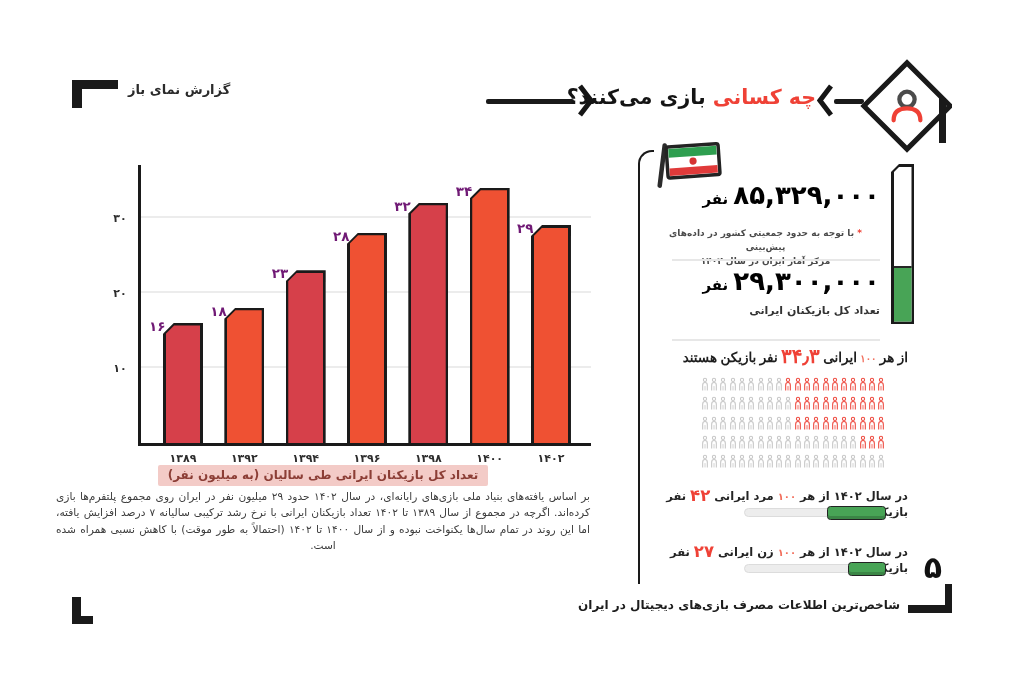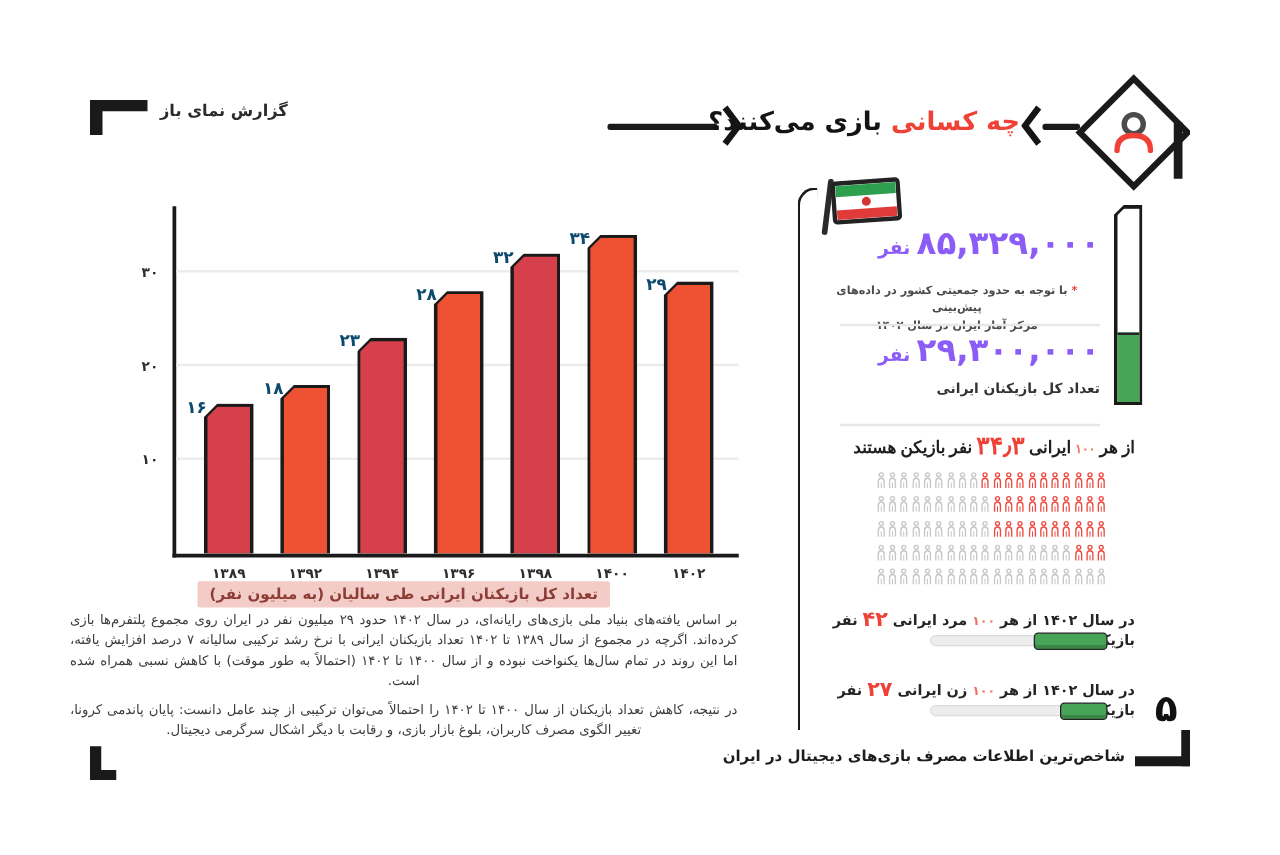--- a/index.html
+++ b/index.html
@@ -25,38 +25,38 @@
   .header-drop{position:absolute;left:939px;top:98px;width:7px;height:45px;background:var(--ink);}
   
   .chart{position:absolute;left:138px;top:165px;width:450px;height:278px;box-sizing:content-box;
          border-left:3px solid var(--ink);border-bottom:3px solid var(--ink);direction:ltr;}
   .gridline{position:absolute;left:0;right:0;height:2px;background:#ececec;z-index:0;}
   .ytick{position:absolute;left:-35px;width:28px;text-align:center;font-size:11px;font-weight:700;
          color:#2d2d2d;transform:translateY(50%);}
   .bars{position:absolute;left:0;right:0;top:0;bottom:0;display:flex;align-items:flex-end;
         justify-content:space-between;padding:0 20px 0 22px;z-index:1;}
   .bar-col{position:relative;width:40px;display:flex;flex-direction:column;align-items:flex-start;}
-  .bar-val{font-size:13.5px;font-weight:800;color:#0c4a6e;margin:0 0 -11px -14px;position:relative;z-index:2;}
+  .bar-val{font-size:13.5px;font-weight:800;color:#701a75;margin:0 0 -11px -14px;position:relative;z-index:2;}
   .bar{width:100%;background:var(--ink);clip-path:polygon(0 11px,11px 0,100% 0,100% 100%,0 100%);position:relative;}
   .bar-fill{position:absolute;left:2.6px;right:2.6px;top:2.6px;bottom:0;
             clip-path:polygon(0 8.5px,8.5px 0,100% 0,100% 100%,0 100%);}
   .xlabel{position:absolute;top:calc(100% + 9px);left:50%;transform:translateX(-50%);
           font-size:11px;font-weight:700;color:#2d2d2d;white-space:nowrap;}
   .caption{position:absolute;left:58px;top:464px;width:530px;text-align:center;}
   .caption span{display:inline-block;background:var(--cap-bg);color:var(--cap-tx);
                 font-size:12px;font-weight:700;padding:3px 10px 4px;border-radius:2px;}
   .notes{position:absolute;left:56px;top:478px;width:534px;font-size:10.6px;line-height:1.55;
          color:#3c3c3c;font-weight:500;text-align:justify;text-align-last:center;margin-top:10px;}
   .notes p{margin:0 0 6px 0;}
   
   .panel-line{position:absolute;left:638px;top:150px;width:16px;height:434px;box-sizing:border-box;
               border-left:2.5px solid var(--ink);border-top:2.5px solid var(--ink);border-top-left-radius:14px;}
   .flag{position:absolute;left:653px;top:138px;}
   .pop-label{position:absolute;left:660px;top:155px;width:220px;font-size:13px;font-weight:700;color:#232323;}
-  .bignum{position:absolute;left:650px;width:230px;color:#8b5cf6;}
+  .bignum{position:absolute;left:650px;width:230px;color:#000000;}
   .bignum .num{font-size:26px;font-weight:800;letter-spacing:.5px;}
   .bignum .unit{font-size:15px;font-weight:800;}
   .num1{top:180px;} .num2{top:266px;}
   .footnote{position:absolute;left:648px;top:227px;width:235px;text-align:center;
             font-size:9px;font-weight:600;line-height:1.55;color:#4a4a4a;}
   .fn-star{color:var(--accent);font-weight:800;}
   .gamers-label{position:absolute;left:660px;top:304px;width:220px;font-size:11px;font-weight:700;color:#333;}
   .divider{position:absolute;left:672px;width:208px;height:2px;background:#e7e7e7;}
   .d1{top:259px;} .d2{top:339px;}
   .gauge{position:absolute;left:891px;top:164px;width:23px;height:160px;background:var(--ink);
@@ -168,21 +168,20 @@
       <div class="gridline" style="bottom: 150.27px;"></div>
       <div class="ytick" style="bottom: 150.27px;">۲۰</div>
       <div class="gridline" style="bottom: 225.405px;"></div>
       <div class="ytick" style="bottom: 225.405px;">۳۰</div>
     </div>
   <div class="caption">
     <span dir="rtl">تعداد کل بازیکنان ایرانی طی سالیان (به میلیون نفر)</span>
   </div>
   <div class="notes" dir="rtl">
     <p>بر اساس یافته‌های بنیاد ملی بازی‌های رایانه‌ای، در سال ۱۴۰۲ حدود ۲۹ میلیون نفر در ایران روی مجموع پلتفرم‌ها بازی کرده‌اند. اگرچه در مجموع از سال ۱۳۸۹ تا ۱۴۰۲ تعداد بازیکنان ایرانی با نرخ رشد ترکیبی سالیانه ۷ درصد افزایش یافته، اما این روند در تمام سال‌ها یکنواخت نبوده و از سال ۱۴۰۰ تا ۱۴۰۲ (احتمالاً به طور موقت) با کاهش نسبی همراه شده است.</p>
-    <p>در نتیجه، کاهش تعداد بازیکنان از سال ۱۴۰۰ تا ۱۴۰۲ را احتمالاً می‌توان ترکیبی از چند عامل دانست: پایان پاندمی کرونا، تغییر الگوی مصرف کاربران، بلوغ بازار بازی، و رقابت با دیگر اشکال سرگرمی دیجیتال.</p>
   </div>
 
   <div class="panel-line"></div>
 
   <svg class="flag" width="80" height="54" viewBox="0 0 80 54">
     <rect x="7" y="5" width="4.5" height="45" rx="2" fill="#2b2b2b" transform="rotate(7 9 27)"></rect>
     <g transform="rotate(-4 44 22)">
       <rect x="14" y="7" width="52" height="31" rx="2" fill="#ffffff" stroke="#232323" stroke-width="3.5"></rect>
       <rect x="16" y="9" width="48" height="8.8" fill="#2e9e4f"></rect>
       <rect x="16" y="28.5" width="48" height="7.5" fill="#e03a3a"></rect>

